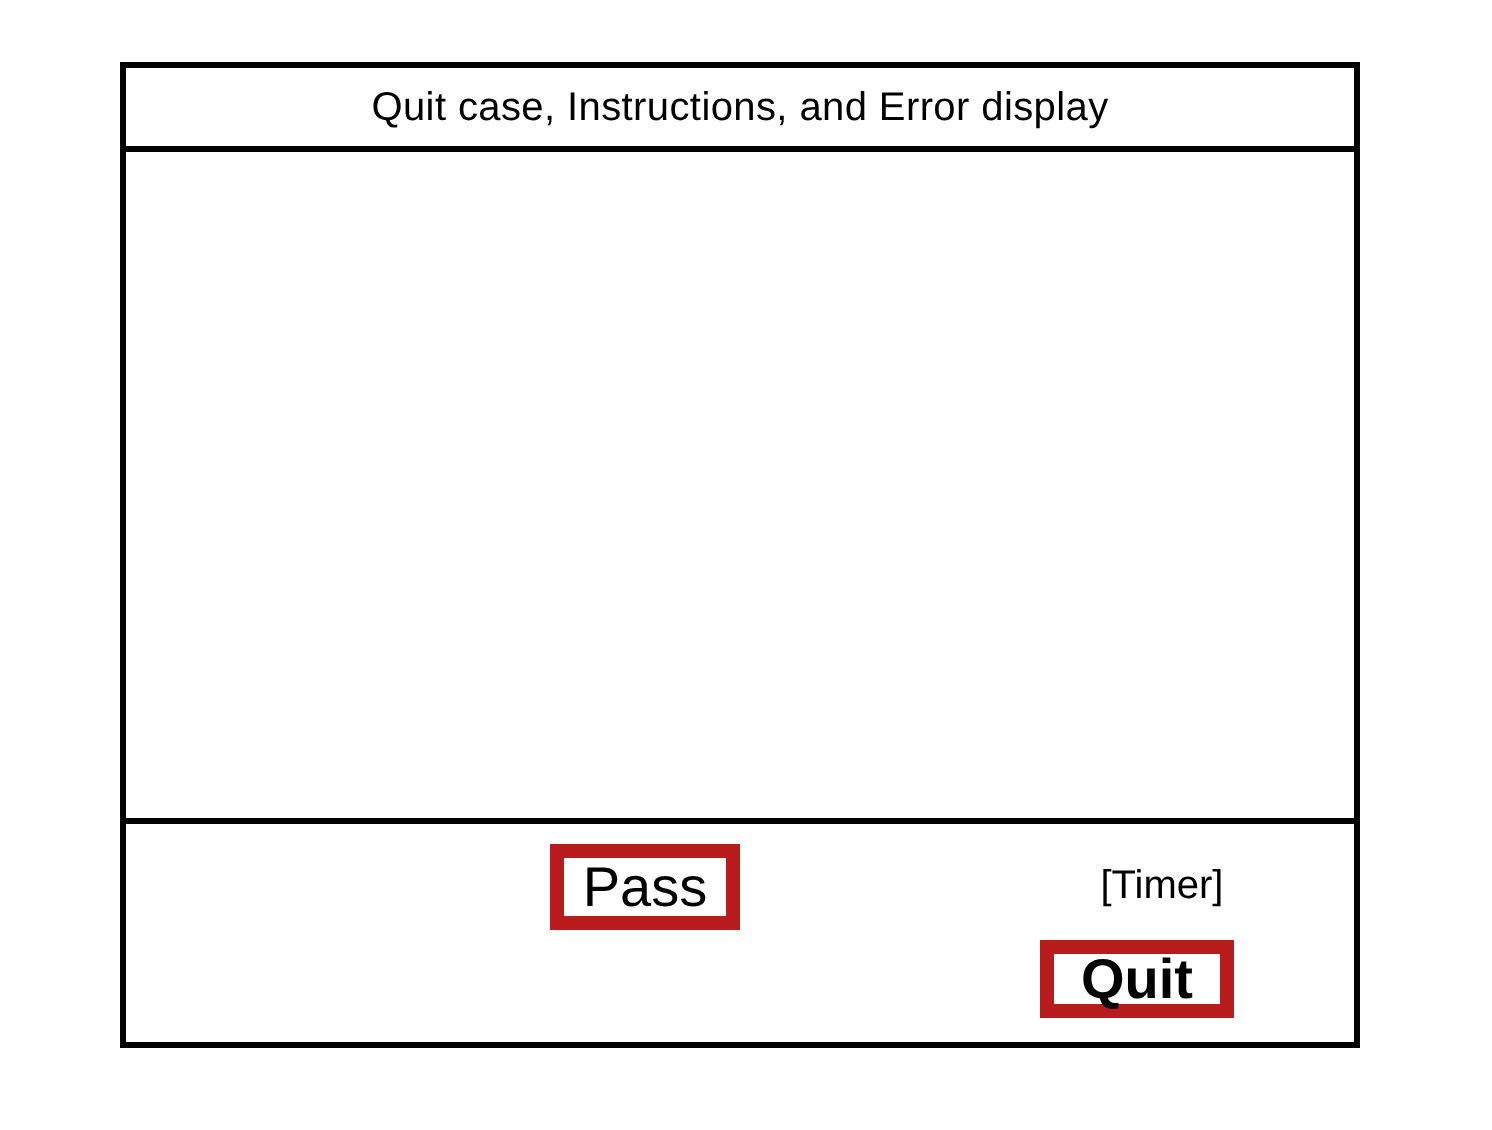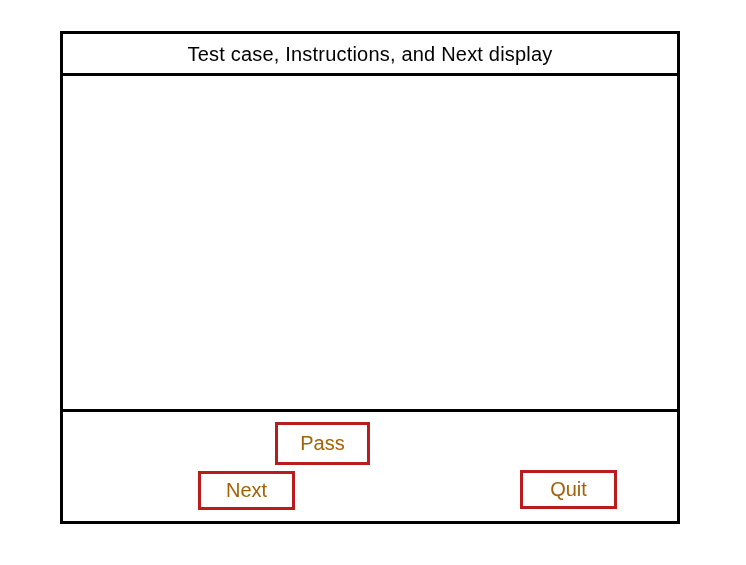--- a/index.html
+++ b/index.html
@@ -44,59 +44,59 @@
   }
   .buttonbar {
     flex: 0 0 109px;
     border-top: 3px solid #000000;
     position: relative;
     background: #ffffff;
   }
   .btn {
     position: absolute;
     box-sizing: border-box;
-    border: 3px solid #b91c1c;
+    border: 7px solid #b91c1c;
     background: #ffffff;
-    color: #a16207;
+    color: #000000;
     font-family: "Liberation Sans", sans-serif;
-    font-size: 20px;
+    font-size: 28px;
     display: flex;
     align-items: center;
     justify-content: center;
     padding: 0;
     cursor: pointer;
   }
   .timer-label {
     position: absolute;
     box-sizing: border-box;
     display: flex;
     align-items: center;
     justify-content: center;
     font-size: 20px;
     background: #ffffff;
   }
   .btn-pass    { left: 212px; top: 10px; width: 95px;  height: 43px; }
   .btn-fail    { left: 345px; top: 10px; width: 97px;  height: 42px; }
   .timer-label { left: 470px; top: 10px; width: 96px;  height: 43px; }
   .btn-next    { left: 135px; top: 59px; width: 97px;  height: 39px; }
   .btn-restart { left: 297px; top: 60px; width: 97px;  height: 40px; }
-  .btn-quit    { left: 457px; top: 58px; width: 97px;  height: 39px; }
+  .btn-quit    { left: 457px; top: 58px; width: 97px;  height: 39px; font-weight: bold; }
 </style>
 </head>
 <body>
 
 <div class="canvas">
   <div class="frame">
 
     <div class="titlebar">
-      <span>Test case, Instructions, and Next display</span>
+      <span>Quit case, Instructions, and Error display</span>
     </div>
 
     <div class="content"></div>
 
     <div class="buttonbar">
       <button class="btn btn-pass">Pass</button>
-      <button class="btn btn-next">Next</button>
+      <span class="timer-label">[Timer]</span>
       <button class="btn btn-quit">Quit</button>
     </div>
 
   </div>
 </div>
 
 </body></html>

